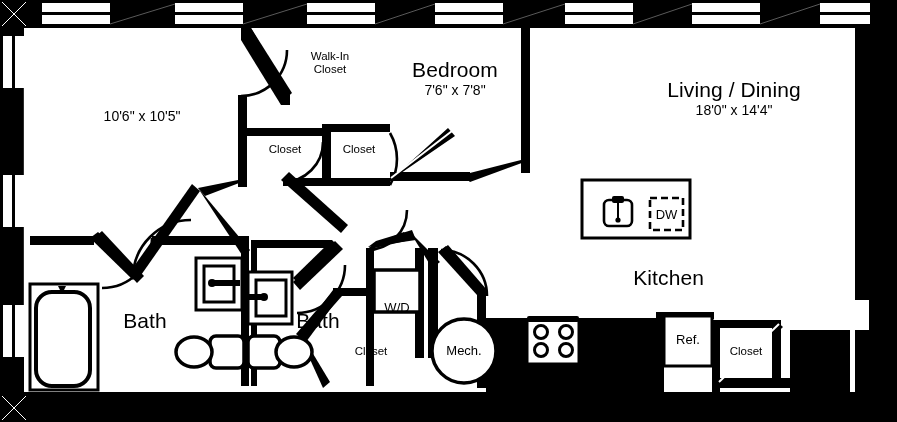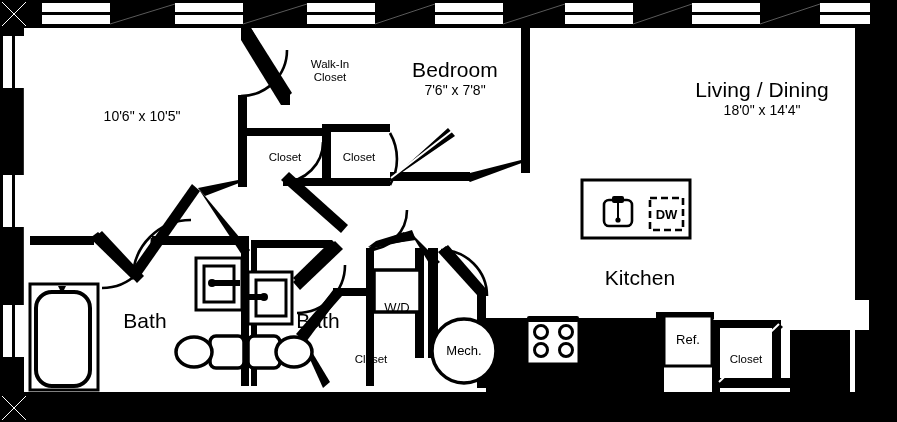--- a/index.html
+++ b/index.html
@@ -49,21 +49,20 @@
   }
   .small-label {
     position: absolute;
     text-align: center;
     color: #000000;
     font-size: 11.5px;
     line-height: 1.15;
     white-space: nowrap;
     pointer-events: none;
     user-select: none;
-    margin-top: 8px;
   }
   .appliance-label {
     position: absolute;
     text-align: center;
     color: #000000;
     font-size: 13px;
     line-height: 1;
     white-space: nowrap;
     pointer-events: none;
     user-select: none;
@@ -375,21 +374,21 @@
 
   <div class="room-label" style="left: 42px; top: 108px; width: 200px;">
     <span class="rl-dims">10'6" x 10'5"</span>
   </div>
 
   <div class="room-label" style="left: 370px; top: 58px; width: 170px;">
     <span class="rl-name">Bedroom</span>
     <span class="rl-dims">7'6" x 7'8"</span>
   </div>
 
-  <div class="room-label" style="left: 652px; top: 78px; width: 220px;">
+  <div class="room-label" style="left: 624px; top: 78px; width: 220px;">
     <span class="rl-name">Living / Dining</span>
     <span class="rl-dims">18'0" x 14'4"</span>
   </div>
 
   <div class="small-label" style="left: 288px; top: 50px; width: 84px;">
     <span>Walk-In</span><br>
     <span>Closet</span>
   </div>
 
   <div class="small-label" style="left: 248px; top: 143px; width: 74px;">Closet</div>
@@ -401,27 +400,27 @@
   </div>
 
   <div class="room-label" style="left: 268px; top: 309px; width: 100px;">
     <span class="rl-name">Bath</span>
   </div>
 
   <div class="small-label" style="left: 338px; top: 345px; width: 66px;">Closet</div>
 
   <div class="small-label" style="left: 714px; top: 345px; width: 64px;">Closet</div>
 
-  <div class="room-label" style="left: 576px; top: 266px; width: 128px;">
+  <div class="room-label" style="left: 576px; top: 266px; width: 128px; text-align: right;">
     <span class="rl-name">Kitchen</span>
   </div>
 
   <div class="appliance-label" style="left: 374px; top: 301px; width: 46px;">W/D</div>
 
   <div class="appliance-label" style="left: 434px; top: 344px; width: 60px; text-align: center;">Mech.</div>
 
-  <div class="appliance-label" style="left: 650px; top: 208px; width: 33px; font-weight: bold;">DW</div>
+  <div class="appliance-label" style="left: 650px; top: 208px; width: 33px;">DW</div>
 
   <div class="appliance-label" style="left: 664px; top: 333px; width: 48px;">Ref.</div>
 
   <div class="entry-label" style="left: 780px; top: 406px; width: 72px;">Entry</div>
 
 </div>
 
 </body></html>

